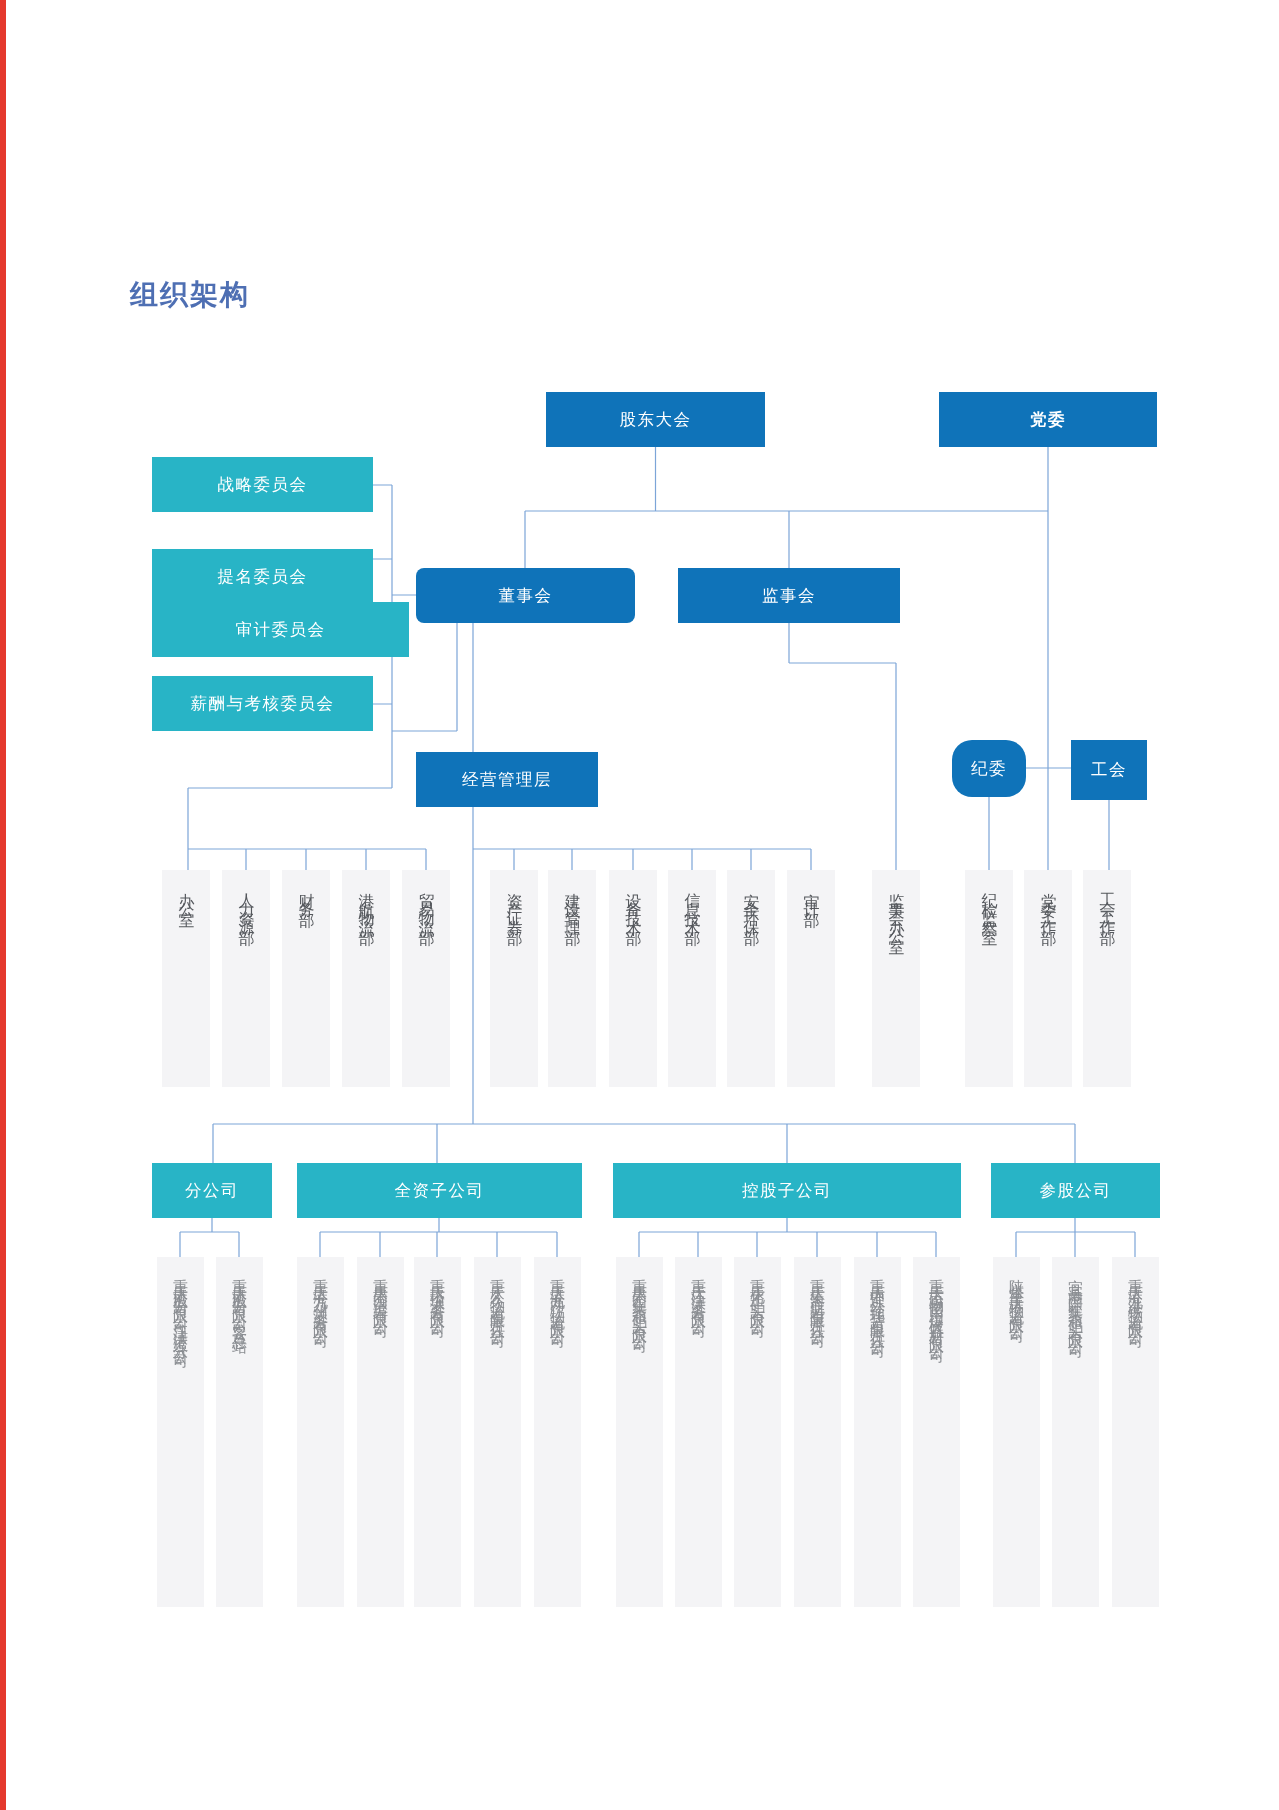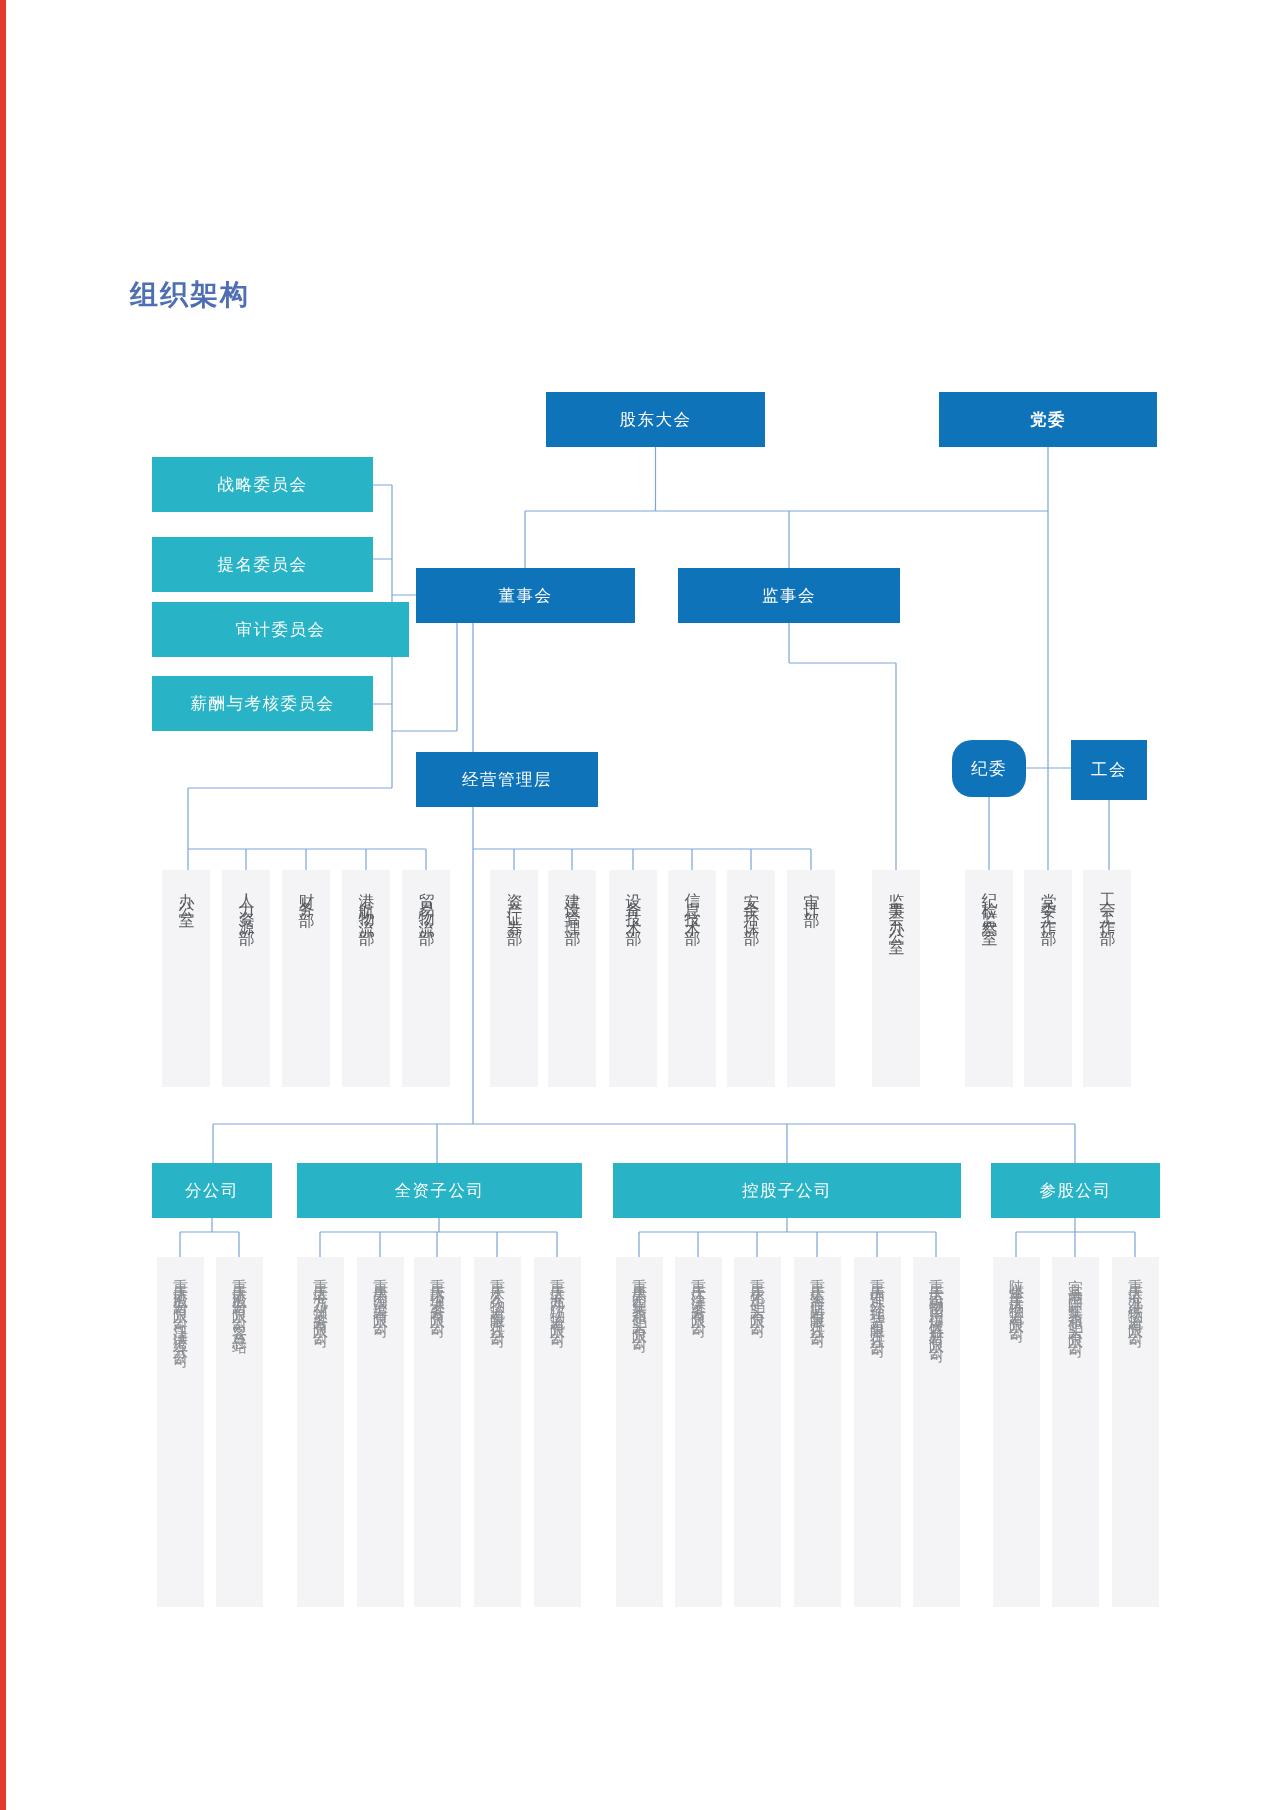--- a/index.html
+++ b/index.html
@@ -44,25 +44,25 @@
         M1075 1218 V1232 M1016 1232 H1135 M1016 1232 V1257 M1075 1232 V1257 M1135 1232 V1257"></path>
     </g>
   </svg>
 
   <h1 class="page-title">组织架构</h1>
 
   <div class="box blue" style="left:546px;top:392px;width:219px;height:55px;">股东大会</div>
   <div class="box blue" style="left:939px;top:392px;width:218px;height:55px;font-weight:bold;">党委</div>
 
   <div class="box teal" style="left:152px;top:457px;width:221px;height:55px;">战略委员会</div>
-  <div class="box teal" style="left:152px;top:537px;width:221px;height:55px;">提名委员会</div>
+  <div class="box teal" style="left:152px;top:549px;width:221px;height:55px;">提名委员会</div>
   <div class="box teal" style="left:152px;top:602px;width:257px;height:55px;">审计委员会</div>
   <div class="box teal" style="left:152px;top:676px;width:221px;height:55px;">薪酬与考核委员会</div>
 
-  <div class="box blue" style="left:416px;top:568px;width:219px;height:55px;">董事会</div>
+  <div class="box blue" style="left:416px;top:568px;width:219px;height:55px;border-radius:8px;">董事会</div>
   <div class="box blue" style="left:678px;top:568px;width:222px;height:55px;">监事会</div>
 
   <div class="box blue" style="left:416px;top:752px;width:182px;height:55px;">经营管理层</div>
 
   <div class="box blue" style="left:952px;top:740px;width:74px;height:57px;border-radius:20px;">纪委</div>
   <div class="box blue" style="left:1071px;top:740px;width:76px;height:60px;">工会</div>
 
   <div class="box teal" style="left:152px;top:1163px;width:120px;height:55px;text-align:right;">分公司</div>
   <div class="box teal" style="left:297px;top:1163px;width:285px;height:55px;">全资子公司</div>
   <div class="box teal" style="left:613px;top:1163px;width:348px;height:55px;">控股子公司</div>

